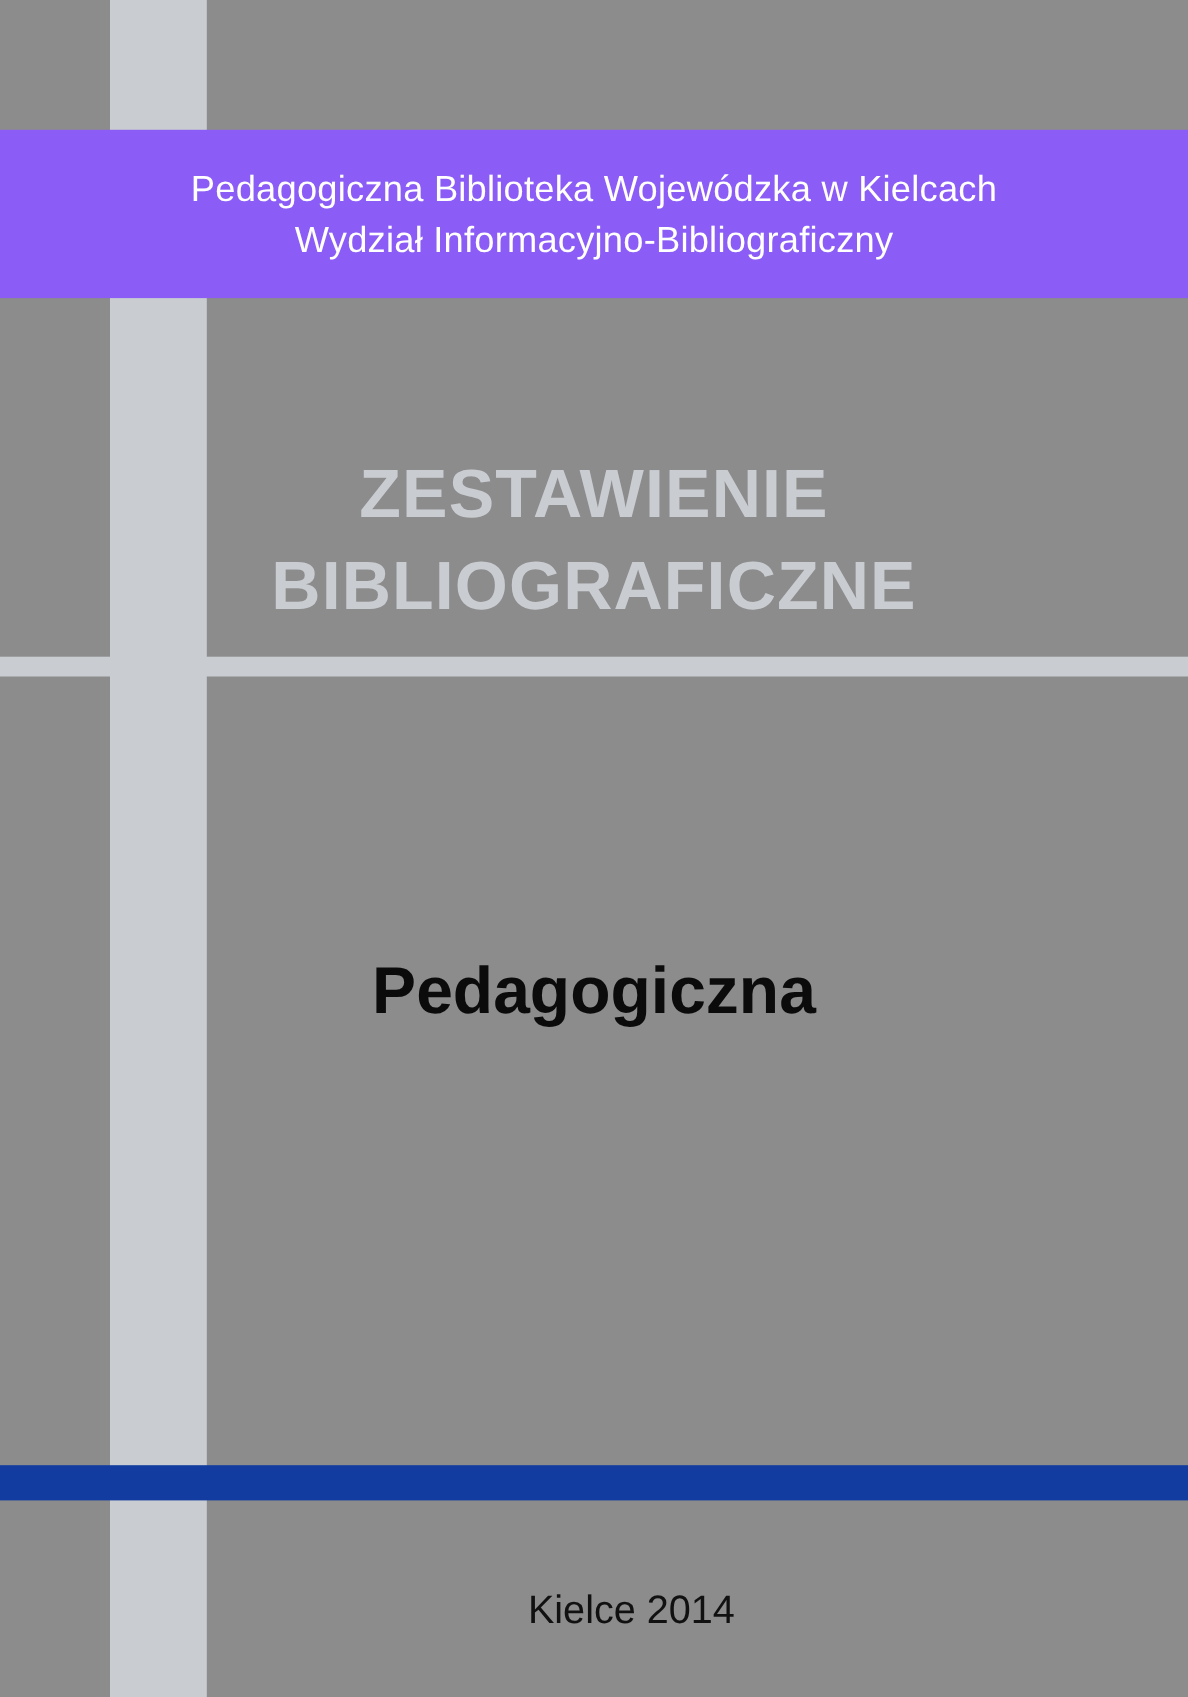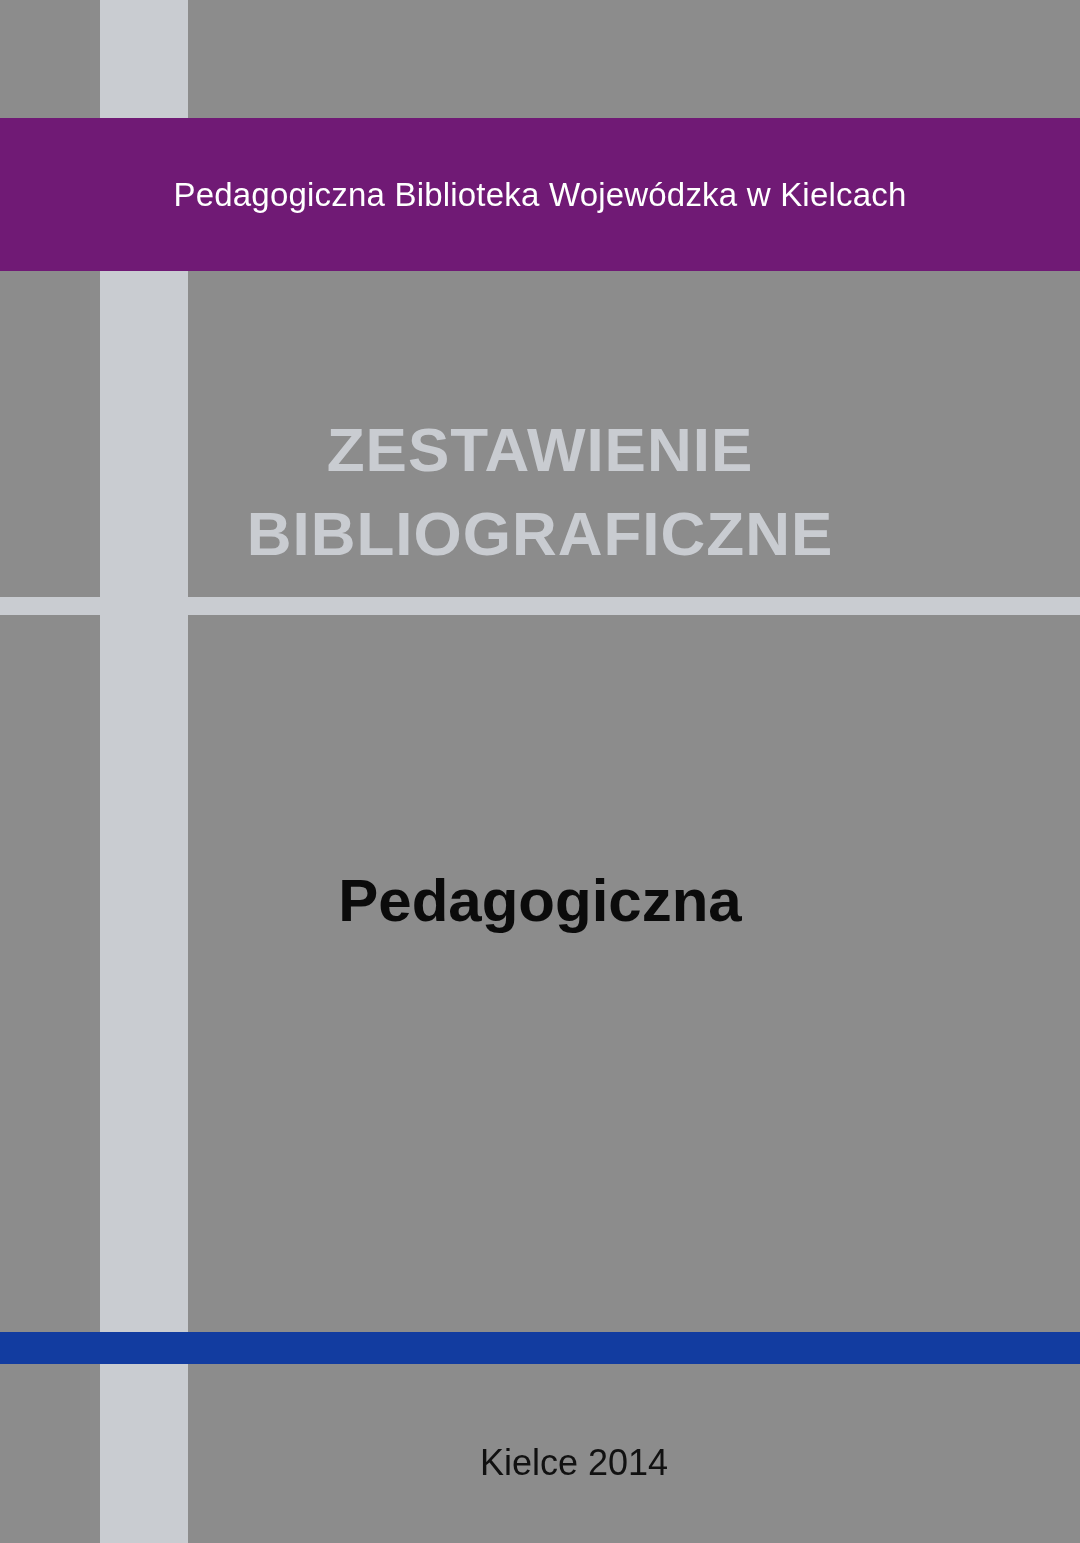--- a/index.html
+++ b/index.html
@@ -37,21 +37,21 @@
     background: #c9ccd1;
   }
 
   
   .header-band {
     position: absolute;
     left: 0;
     top: 118px;
     width: 1080px;
     height: 153px;
-    background: #701a75;
+    background: #8b5cf6;
     display: flex;
     flex-direction: column;
     align-items: center;
     justify-content: center;
   }
 
   .header-line {
     color: #ffffff;
     font-size: 33px;
     line-height: 46px;
@@ -113,20 +113,21 @@
 </head>
 <body>
 
 <div class="page">
 
   <div class="stripe-vert-light"></div>
   <div class="stripe-horiz-light"></div>
 
   <div class="header-band">
     <div class="header-line">Pedagogiczna Biblioteka Wojewódzka w Kielcach</div>
+    <div class="header-line">Wydział Informacyjno-Bibliograficzny</div>
   </div>
 
   <div class="series-title">
     <div>ZESTAWIENIE</div>
     <div>BIBLIOGRAFICZNE</div>
   </div>
 
   <div class="main-title">
     <div>Pedagogiczna</div>
   </div>

